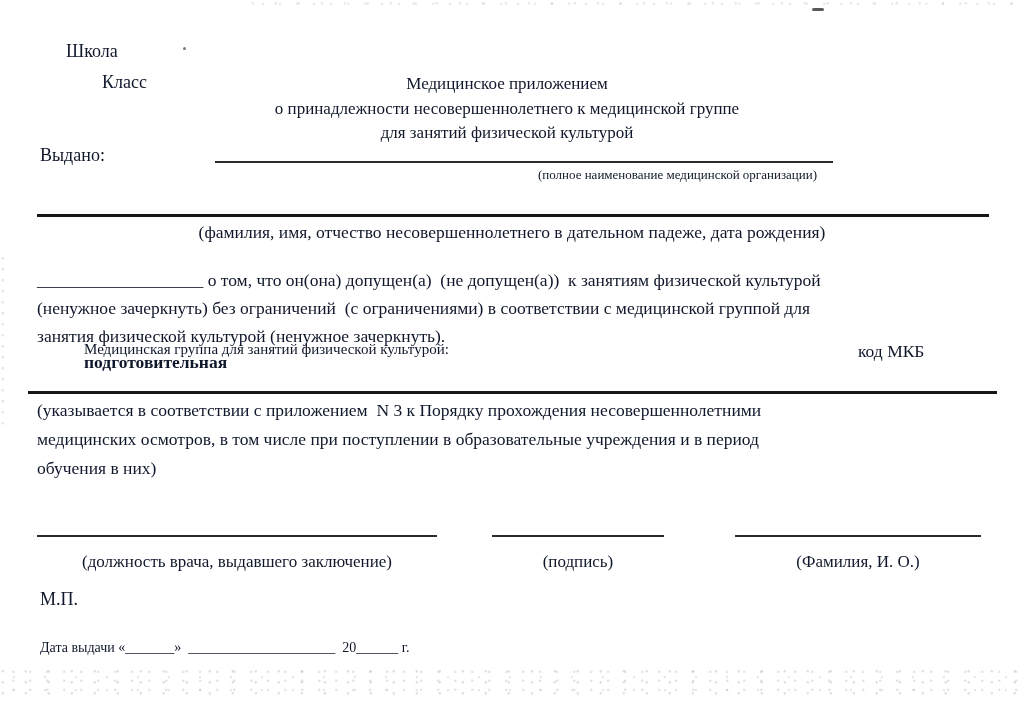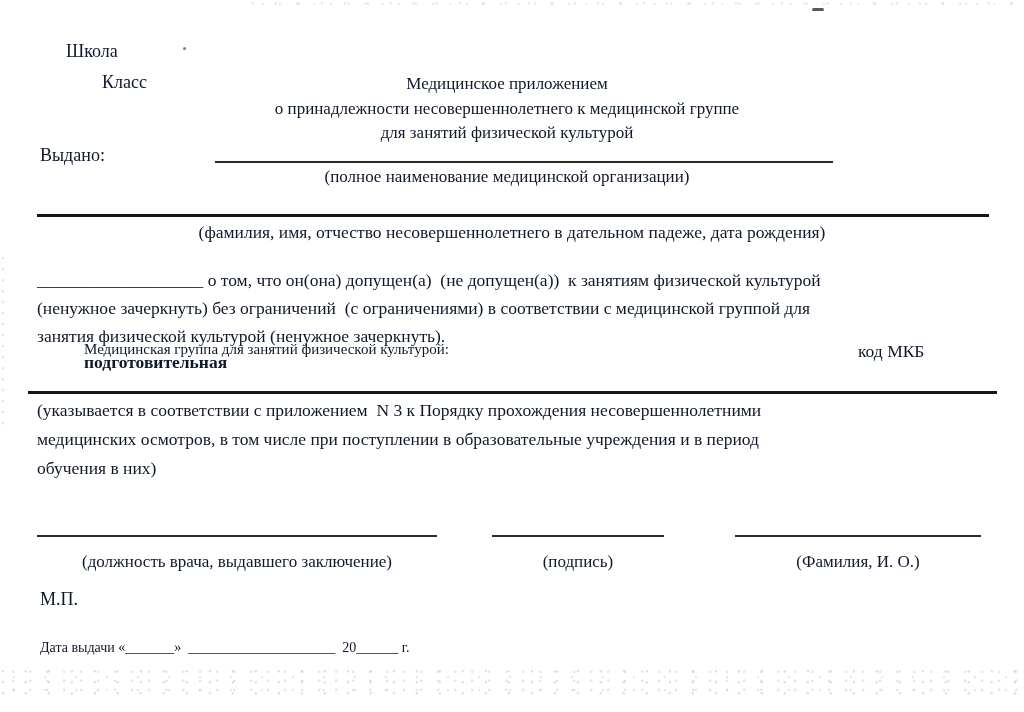--- a/index.html
+++ b/index.html
@@ -16,21 +16,21 @@
   .pre { white-space: pre-wrap; }
 
   .school        { left: 66px;  top: 41px;  font-size: 18px; }
   .klass         { left: 66px;  top: 72px;  font-size: 18px; margin-left: 36px; }
 
   .title         { left: 0; right: 10px; top: 72px; text-align: center;
                    font-size: 17px; line-height: 24.5px; }
 
   .issued-label  { left: 40px;  top: 145px; font-size: 18px; }
   .org-line      { left: 215px; top: 161px; width: 618px; height: 2px; background: #2b2b2b; }
-  .org-caption   { left: 197px; top: 167px; width: 620px; text-align: center; font-size: 17px; }
+  .org-caption   { left: 197px; top: 167px; width: 620px; text-align: right; font-size: 13px; }
 
   .divider       { height: 3px; background: #161616; }
   .d1            { left: 37px;  top: 214px; width: 952px; }
   .d2            { left: 28px;  top: 391px; width: 969px; }
 
   .patient-caption { left: 0; right: 0; top: 222px; text-align: center; font-size: 17.5px; }
 
   .admission     { left: 37px;  top: 266px; width: 968px; font-size: 17.5px; line-height: 28px; }
 
   .group-label   { left: 84px;  top: 341px; font-size: 15px; }

